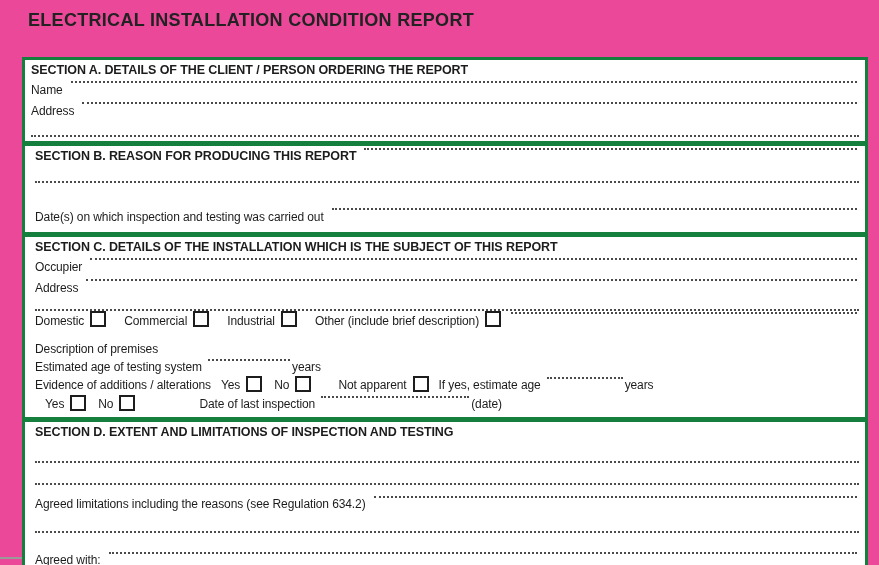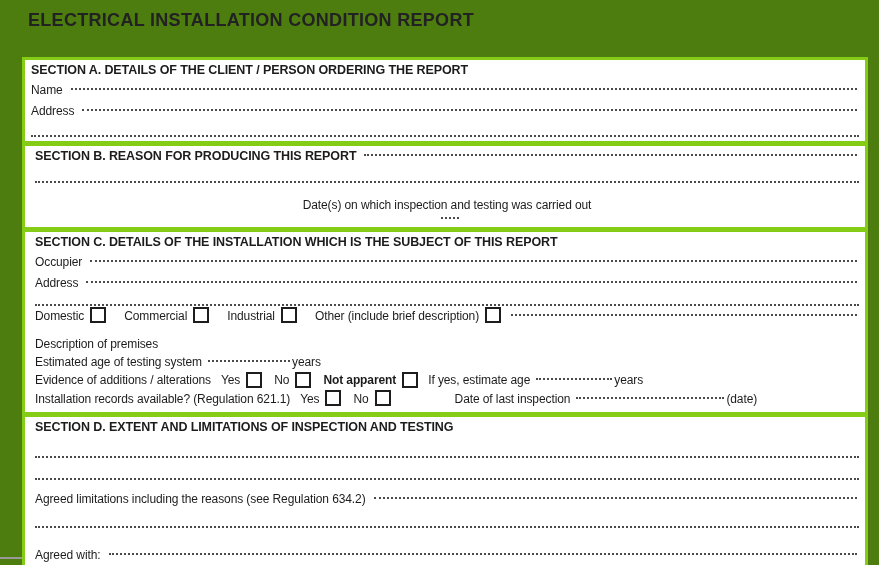--- a/index.html
+++ b/index.html
@@ -5,56 +5,56 @@
   html, body {
     margin: 0;
     padding: 0;
     width: 879px;
     height: 565px;
     overflow: hidden;
     background: #ffffff;
     font-family: "Liberation Sans", "DejaVu Sans", sans-serif;
     color: #1c1c1c;
   }
-  .page { position: relative; width: 879px; height: 565px; background: #4d7c0f; }
+  .page { position: relative; width: 879px; height: 565px; background: #ec4899; }
   .title {
     position: absolute;
     left: 28px;
     top: 10px;
     font-size: 18px;
     font-weight: bold;
     letter-spacing: 0.3px;
     color: #222;
     white-space: nowrap;
   }
   .form {
     position: absolute;
     left: 22px;
     top: 57px;
     width: 846px;
   }
   .sec {
-    border: 3px solid #84cc16;
+    border: 3px solid #15803d;
     background: #fff;
     padding: 1px 6px 4px 6px;
     box-sizing: border-box;
   }
   .sec + .sec { margin-top: -1px; padding-left: 10px; }
   .sec-d { height: 205px; overflow: hidden; }
   .h {
     font-weight: bold;
     font-size: 12.5px;
     line-height: 19px;
     letter-spacing: -0.1px;
     white-space: nowrap;
   }
   .h-row { display: flex; align-items: flex-end; }
   .row {
     display: flex;
-    align-items: center;
+    align-items: flex-start;
     font-size: 12px;
     line-height: 21px;
     white-space: nowrap;
     letter-spacing: -0.1px;
   }
   .row.tight { line-height: 18px; }
   .dots {
     flex: 1 1 auto;
     min-width: 18px;
     border-bottom: 2px dotted #4a4a4a;
@@ -111,21 +111,21 @@
       </div>
       <div class="dotline" style="margin-top:11px;"></div>
     </div>
 
     <div class="sec">
       <div class="row h-row" style="line-height:22px;">
         <span class="h">SECTION B. REASON FOR PRODUCING THIS REPORT</span>
         <span class="dots"></span>
       </div>
       <div class="dotline" style="margin-top:13px;"></div>
-      <div class="row" style="margin-top:12px;flex-direction:column;">
+      <div class="row" style="margin-top:24px;">
         <span>Date(s) on which inspection and testing was carried out</span>
         <span class="dots"></span>
       </div>
     </div>
 
     <div class="sec">
       <div class="h">SECTION C. DETAILS OF THE INSTALLATION WHICH IS THE SUBJECT OF THIS REPORT</div>
       <div class="row">
         <span>Occupier</span>
         <span class="dots"></span>
@@ -153,28 +153,27 @@
         <span>Estimated age of testing system</span>
         <span class="dots-fixed" style="width:82px;"></span>
         <span>years</span>
       </div>
       <div class="row" style="line-height:19px;">
         <span>Evidence of additions / alterations</span>
         <span class="gap" style="margin-left:10px;">Yes</span>
         <span class="cb"></span>
         <span class="gap" style="margin-left:10px;">No</span>
         <span class="cb"></span>
-        <span class="gap" style="margin-left:10px;font-weight:bold;">Not apparent</span>
+        <span class="gap" style="margin-left:25px;">Not apparent</span>
         <span class="cb"></span>
         <span class="gap" style="margin-left:8px;">If yes, estimate age</span>
         <span class="dots-fixed" style="width:76px;"></span>
         <span>years</span>
       </div>
       <div class="row tight">
-        <span>Installation records available? (Regulation 621.1)</span>
         <span class="gap" style="margin-left:10px;">Yes</span>
         <span class="cb"></span>
         <span class="gap" style="margin-left:10px;">No</span>
         <span class="cb"></span>
         <span class="gap-lg">Date of last inspection</span>
         <span class="dots-fixed" style="width:148px;"></span>
         <span>(date)</span>
       </div>
     </div>
 

